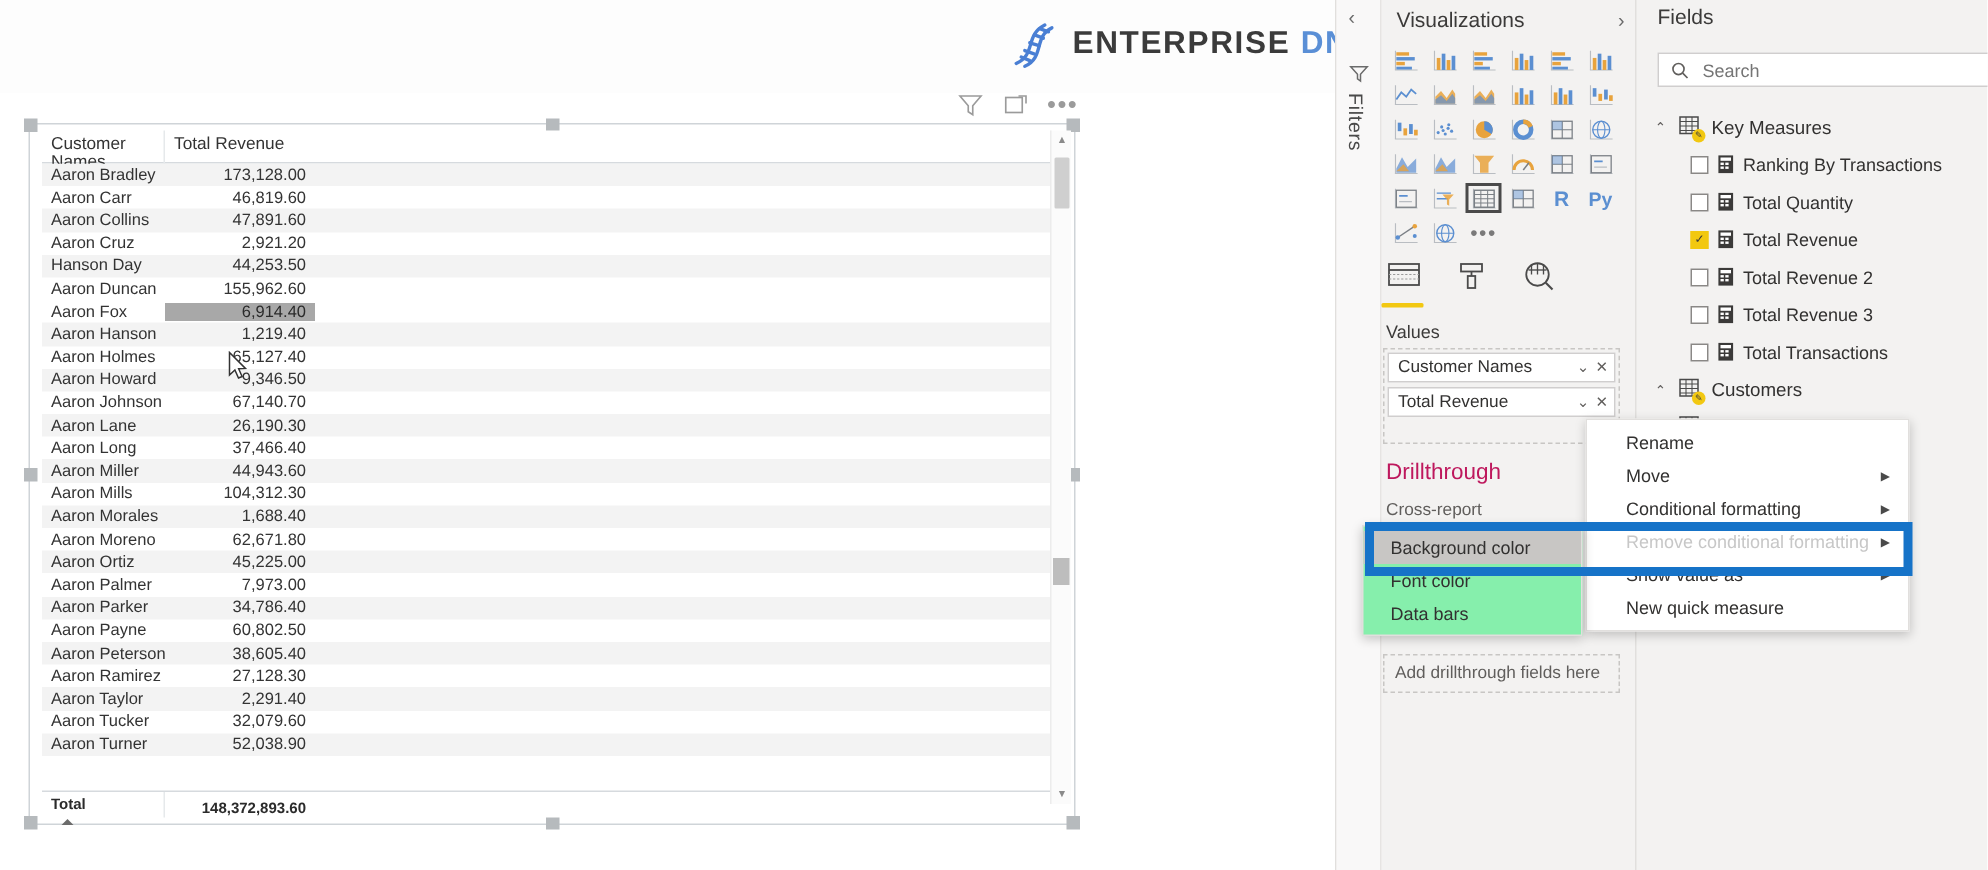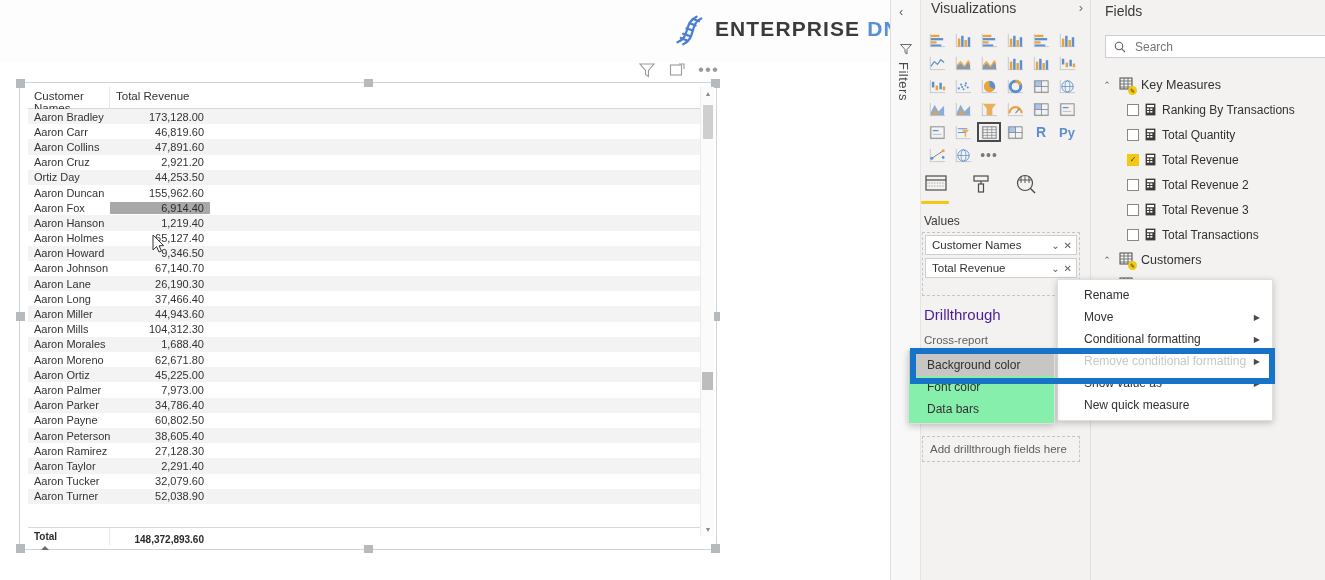--- a/index.html
+++ b/index.html
@@ -151,21 +151,21 @@
   .rail-filter-icon {
     position: absolute; left: 8px; top: 42px; width: 14px; height: 14px; color: #6b6b6b;
   }
   .rail-label {
     position: absolute; left: 5px; top: 62px;
     writing-mode: vertical-rl; font-size: 13px; color: #4a4a4a;
     letter-spacing: 0.5px;
   }
   .viz-header {
     position: absolute; left: 30px; top: 0; width: 170px; height: 26px;
-    display: flex; align-items: flex-start; justify-content: space-between;
+    display: flex; align-items: center; justify-content: space-between;
     padding: 0 8px 0 10px;
   }
   .viz-title { font-size: 14px; color: #3b3a39; }
   .viz-expand { font-size: 13px; color: #6b6b6b; cursor: pointer; }
 
   .icon-grid {
     position: absolute; left: 31px; top: 30px;
     width: 158px;
     display: grid; grid-template-columns: repeat(6, 26px);
     grid-auto-rows: 22px; gap: 1px 0;
@@ -200,21 +200,21 @@
     height: 20px; margin-bottom: 3px; background: #ffffff;
     border: 1px solid #d0cece;
     display: flex; align-items: center; padding: 0 4px 0 6px;
     font-size: 11.5px; color: #323130;
   }
   .chip .chip-label { flex: 1; white-space: nowrap; overflow: hidden; }
   .chip .chip-ico { color: #605e5c; font-size: 10px; margin-left: 4px; cursor: pointer; }
 
   .drill-title {
     position: absolute; left: 33px; top: 306px;
-    font-size: 15px; color: #4c1d95;
+    font-size: 15px; color: #be185d;
   }
   .crossrep-label {
     position: absolute; left: 33px; top: 334px; font-size: 11.5px; color: #605e5c;
   }
   .crossrep-value {
     position: absolute; left: 33px; top: 412px; font-size: 11.5px; color: #323130;
     display: flex; align-items: center; gap: 5px;
   }
   .drill-well {
     position: absolute; left: 31px; top: 436px; width: 158px; height: 26px;
@@ -355,21 +355,21 @@
             </div>
             <div class="row alt">
               <div class="cell-name">Aaron Collins</div>
               <div class="cell-val">47,891.60</div>
             </div>
             <div class="row">
               <div class="cell-name">Aaron Cruz</div>
               <div class="cell-val">2,921.20</div>
             </div>
             <div class="row alt">
-              <div class="cell-name">Ortiz Day</div>
+              <div class="cell-name">Hanson Day</div>
               <div class="cell-val">44,253.50</div>
             </div>
             <div class="row">
               <div class="cell-name">Aaron Duncan</div>
               <div class="cell-val">155,962.60</div>
             </div>
             <div class="row">
               <div class="cell-name">Aaron Fox</div>
               <div class="cell-val hl">6,914.40</div>
             </div>

